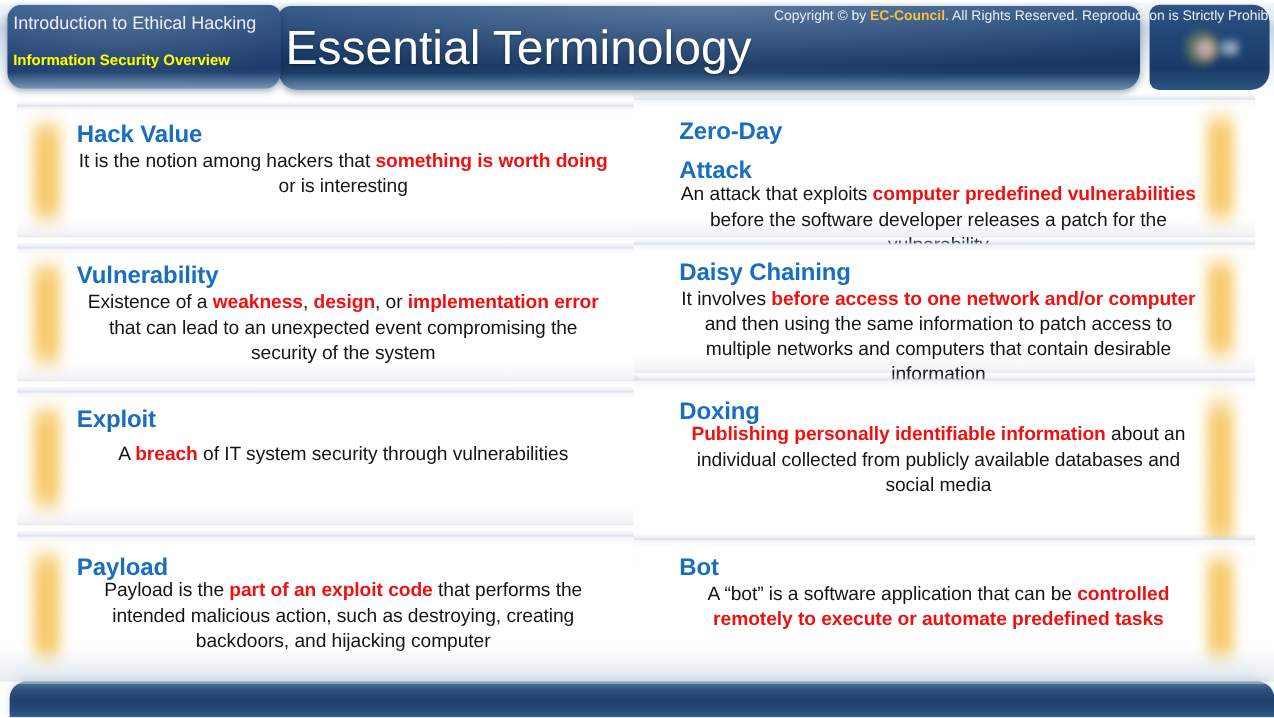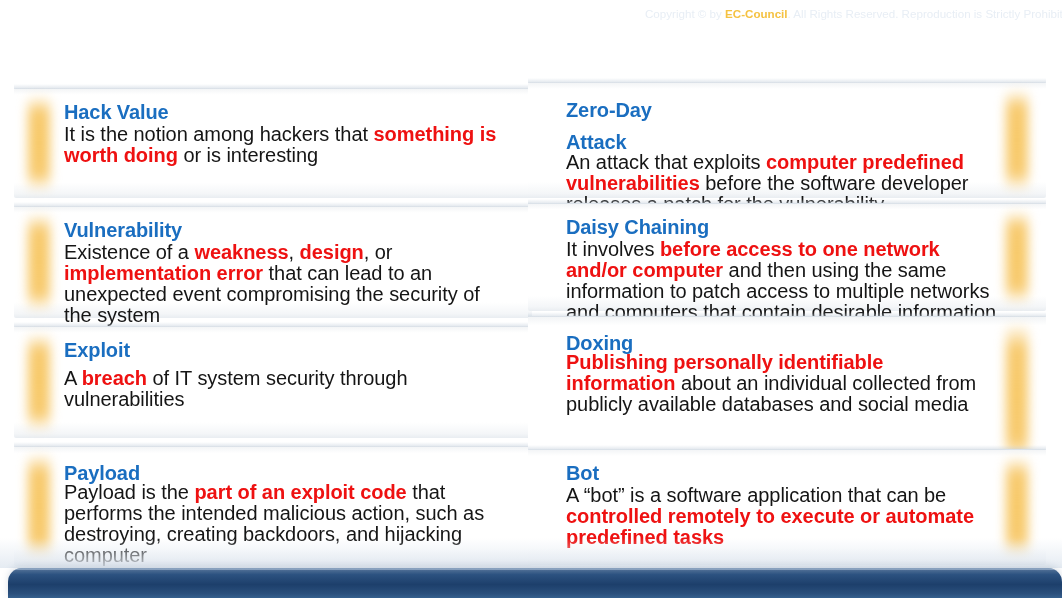--- a/index.html
+++ b/index.html
@@ -192,23 +192,24 @@
   .card-title {
     color: #1a6ec0;
     font-weight: bold;
     font-size: 20px;
     line-height: 24px;
     letter-spacing: -0.1px;
   }
 
   .card-text {
     color: #151515;
-    font-size: 20px;
+    font-size: 16px;
     line-height: 21px;
     letter-spacing: -0.05px;
+    text-align: center;
   }
   .hl { color: #ee1111; font-weight: bold; }
 
   
   .title-narrow {
     width: 78px;
     word-wrap: break-word;
     overflow-wrap: break-word;
     line-height: 30px;
   }
@@ -266,20 +267,39 @@
     position:absolute; left:0; right:0; bottom:30px; height:30px;
     background: linear-gradient(180deg, rgba(255,255,255,0) 0%, rgba(226,233,241,0.9) 100%);
     pointer-events:none;
   }
 </style>
 </head>
 <body>
 
 <div class="slide">
 
+  <div class="header">
+    <div class="header-band"></div>
+
+    <div class="title-plate"></div>
+
+    <div class="tab-plate"></div>
+    <div class="tab-line1">Introduction to Ethical Hacking</div>
+    <div class="tab-line2">Information Security Overview</div>
+
+    <div class="slide-title">Essential Terminology</div>
+
+    <div class="logo-plate">
+      <div class="logo-mark">
+        <div class="logo-ring"></div>
+        <div class="logo-dot"></div>
+        <div class="logo-bar"></div>
+      </div>
+    </div>
+  </div>
 
   <div class="col col-left">
 
     <div class="card" id="card-hack-value">
       <div class="accent accent-left"></div>
       <div class="card-body pad-l">
         <div class="card-title">Hack Value</div>
         <div class="card-text"><span>It is the notion among hackers that </span><span class="hl">something is worth doing</span><span> or is interesting</span></div>
       </div>
     </div>

